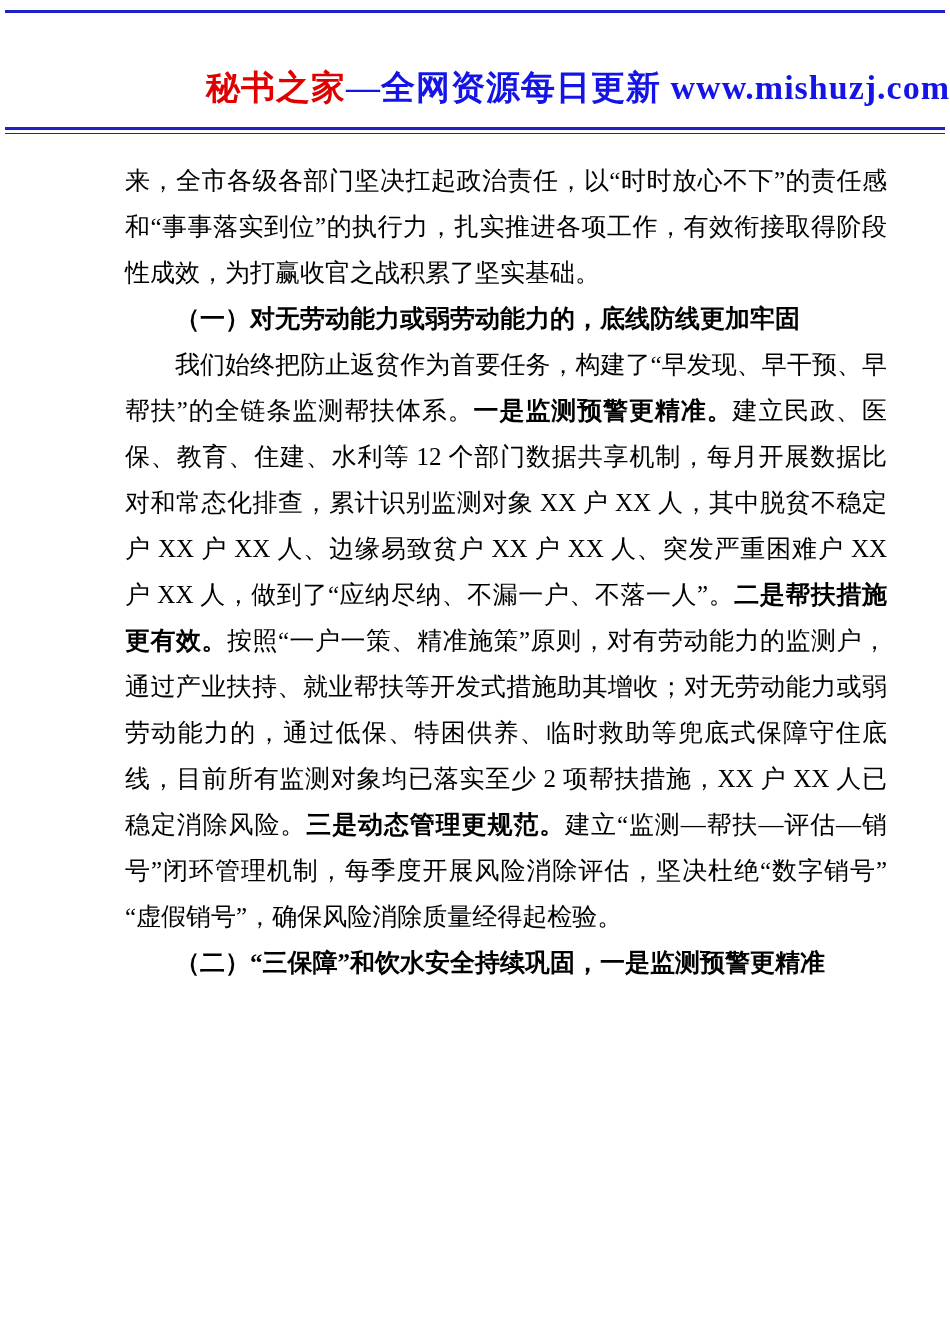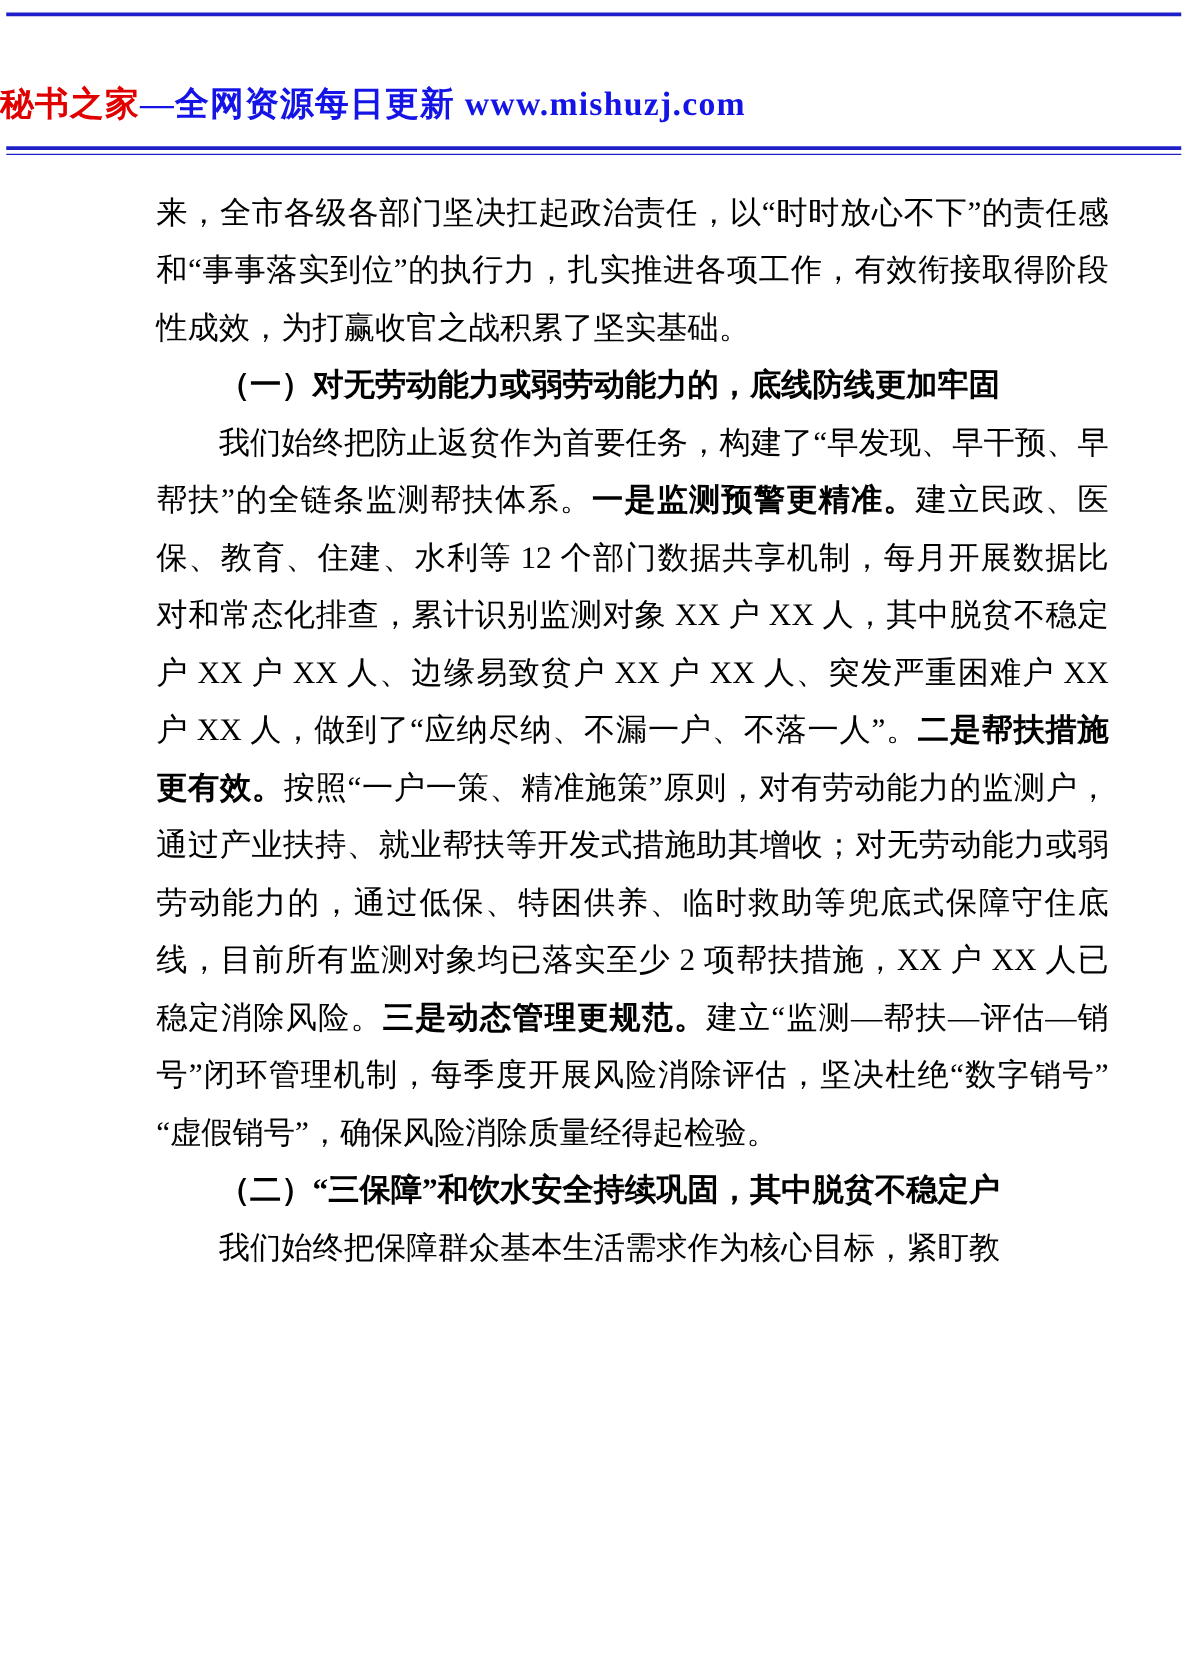--- a/index.html
+++ b/index.html
@@ -11,22 +11,22 @@
     overflow: hidden;
     color: #000000;
     font-family: "Liberation Serif", "DejaVu Serif", serif;
   }
   .top-rule {
     margin: 10px 5px 0 5px;
     border-top: 3px solid var(--rule-color, #2020c8);
   }
   .site-header {
     margin-top: 52px;
-    text-align: left;
-    font-size: 27px;
+    text-align: right;
+    font-size: 34px;
     font-weight: bold;
     letter-spacing: 1px;
     white-space: nowrap;
   }
   .brand { color: var(--brand-color, #e00000); }
   .tagline { color: var(--link-color, #1414e6); }
   .url { color: var(--link-color, #1414e6); }
   .double-rule { margin: 16px 5px 0 5px; }
   .rule-a { border-top: 3px solid var(--rule-color, #2020c8); }
   .rule-b { border-top: 1px solid var(--rule-color, #2020c8); margin-top: 3px; }
@@ -54,17 +54,16 @@
 
   <div class="double-rule">
     <div class="rule-a"></div>
     <div class="rule-b"></div>
   </div>
 
   <div class="content" id="doc-content">
       <p class="para"><span class="run">来，全市各级各部门坚决扛起政治责任，以“时时放心不下”的责任感和“事事落实到位”的执行力，扎实推进各项工作，有效衔接取得阶段性成效，为打赢收官之战积累了坚实基础。</span></p>
       <p class="para indent"><span class="run run-bold">（一）对无劳动能力或弱劳动能力的，底线防线更加牢固</span></p>
       <p class="para indent"><span class="run">我们始终把防止返贫作为首要任务，构建了“早发现、早干预、早帮扶”的全链条监测帮扶体系。</span><span class="run run-bold">一是监测预警更精准。</span><span class="run">建立民政、医保、教育、住建、水利等 12 个部门数据共享机制，每月开展数据比对和常态化排查，累计识别监测对象 XX 户 XX 人，其中脱贫不稳定户 XX 户 XX 人、边缘易致贫户 XX 户 XX 人、突发严重困难户 XX 户 XX 人，做到了“应纳尽纳、不漏一户、不落一人”。</span><span class="run run-bold">二是帮扶措施更有效。</span><span class="run">按照“一户一策、精准施策”原则，对有劳动能力的监测户，通过产业扶持、就业帮扶等开发式措施助其增收；对无劳动能力或弱劳动能力的，通过低保、特困供养、临时救助等兜底式保障守住底线，目前所有监测对象均已落实至少 2 项帮扶措施，XX 户 XX 人已稳定消除风险。</span><span class="run run-bold">三是动态管理更规范。</span><span class="run">建立“监测—帮扶—评估—销号”闭环管理机制，每季度开展风险消除评估，坚决杜绝“数字销号” “虚假销号”，确保风险消除质量经得起检验。</span></p>
-      <p class="para indent"><span class="run run-bold">（二）“三保障”和饮水安全持续巩固，其中脱贫不稳定户</span></p>
-      <p class="para indent"><span class="run">我们始终把保障群众基本生活需求作为核心目标，紧盯教</span></p>
+      <p class="para indent"><span class="run run-bold">（二）“三保障”和饮水安全持续巩固，一是监测预警更精准</span></p>
     </div>
 
 </div>
 
 </body></html>

